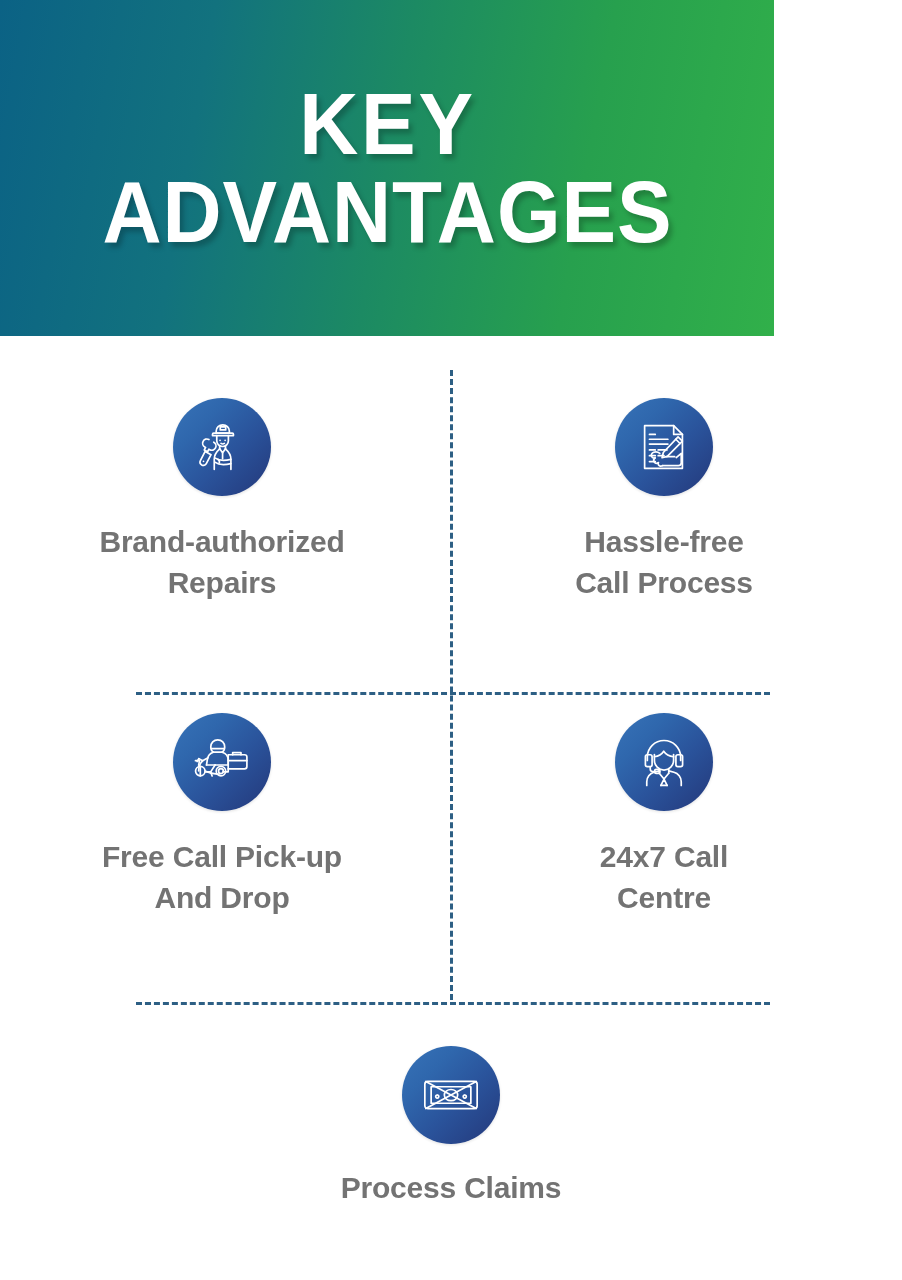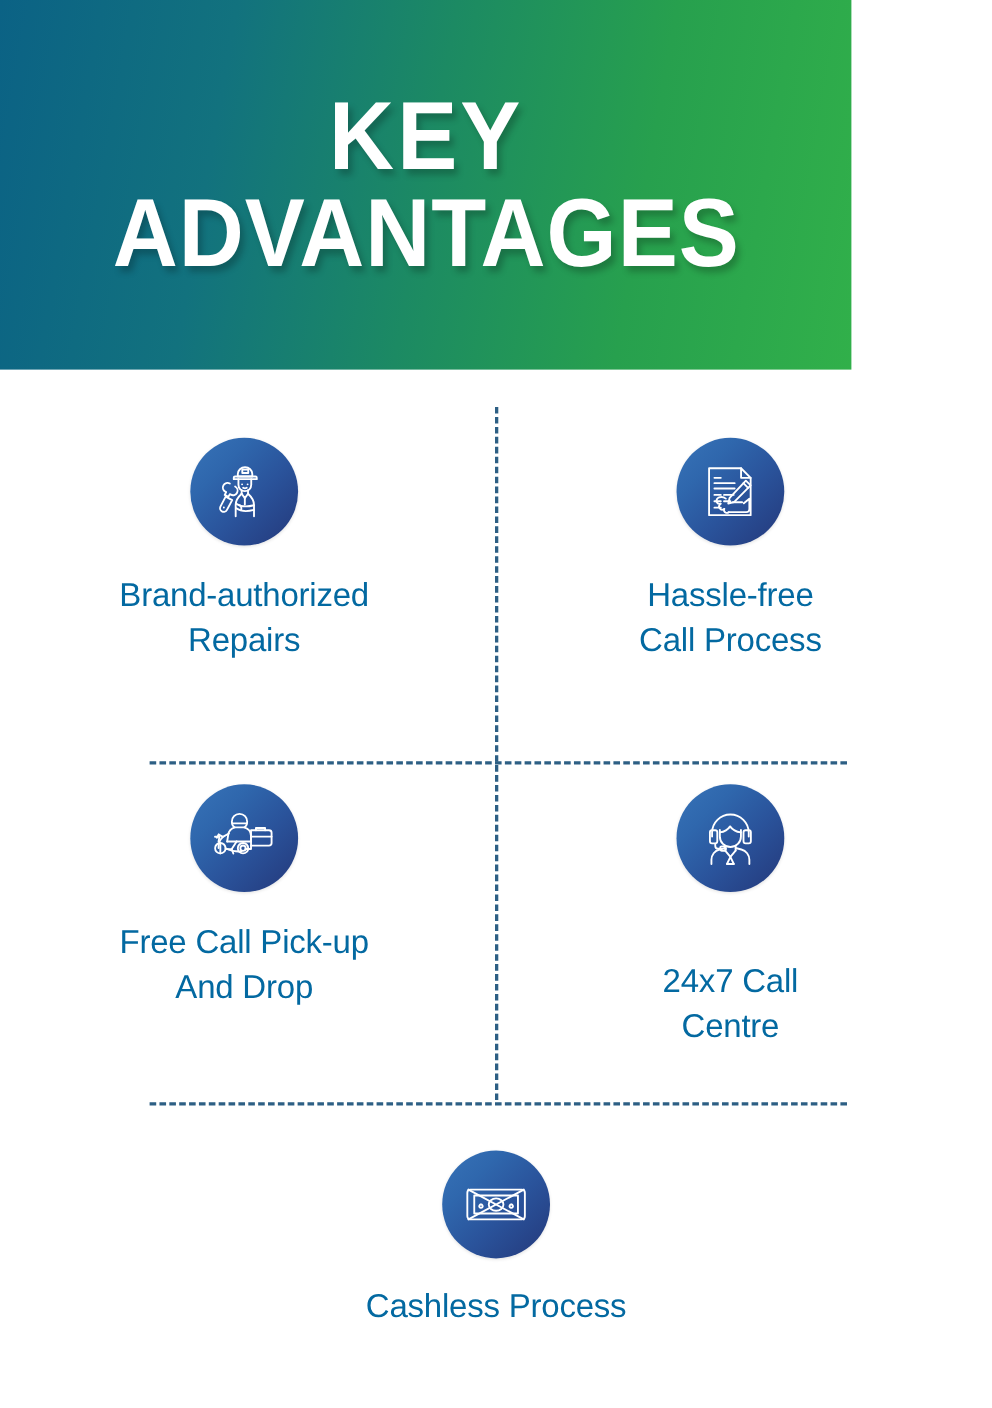--- a/index.html
+++ b/index.html
@@ -99,21 +99,21 @@
     position: absolute;
     display: flex;
     flex-direction: column;
     align-items: center;
     width: 420px;
   }
 
   .cell-1 { left: 12px;  top: 62px; }
   .cell-2 { left: 454px; top: 62px; }
   .cell-3 { left: 12px;  top: 377px; }
-  .cell-4 { left: 454px; top: 377px; gap: 36px; }
+  .cell-4 { left: 454px; top: 377px; }
   .cell-5 { left: 241px; top: 710px; }
 
   .icon-circle {
     width: 98px;
     height: 98px;
     border-radius: 50%;
     background: linear-gradient(135deg, #3773b8 0%, #2f67ad 28%, #2a539b 58%, #24387a 100%);
     display: flex;
     align-items: center;
     justify-content: center;
@@ -131,24 +131,24 @@
     fill: none;
     stroke-width: 1.7;
     stroke-linecap: round;
     stroke-linejoin: round;
     vector-effect: non-scaling-stroke;
   }
 
   .cell-label {
     margin-top: 26px;
     font-family: "Liberation Sans", sans-serif;
-    font-weight: normal;
+    font-weight: bold;
     font-size: 30px;
     line-height: 1.35;
-    color: #0369a1;
+    color: #737373;
     text-align: center;
     white-space: pre-line;
     letter-spacing: -0.2px;
   }
 
   .cell-5 .cell-label { margin-top: 24px; }
 </style>
 </head>
 <body>
 
@@ -294,17 +294,17 @@
 
           <path d="M11.5 23.5h41v17h-41z"></path>
 
           <path d="M32 26.3c3.8 0 6.9 2.6 6.9 5.8s-3.1 5.8-6.9 5.8-6.9-2.6-6.9-5.8 3.1-5.8 6.9-5.8z"></path>
 
           <path d="M17.8 32a1.6 1.6 0 1 0 .01 0M46.2 32a1.6 1.6 0 1 0 .01 0"></path>
 
           <path d="M6 18 58 46M58 18 6 46"></path>
         </svg>
       </div>
-      <div class="cell-label">Cashless Process</div>
+      <div class="cell-label">Process Claims</div>
     </div>
 
   </div>
 </div>
 
 </body></html>

